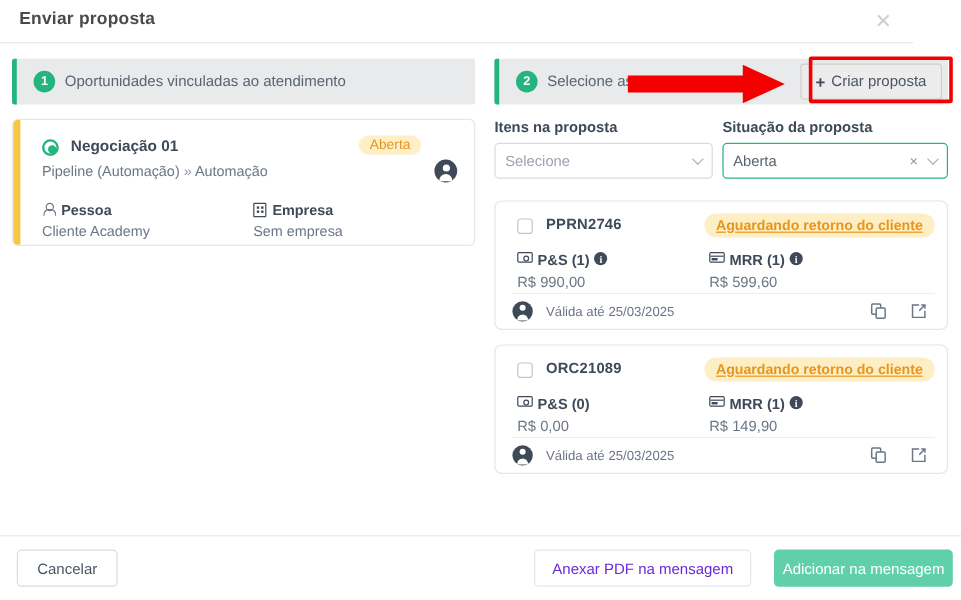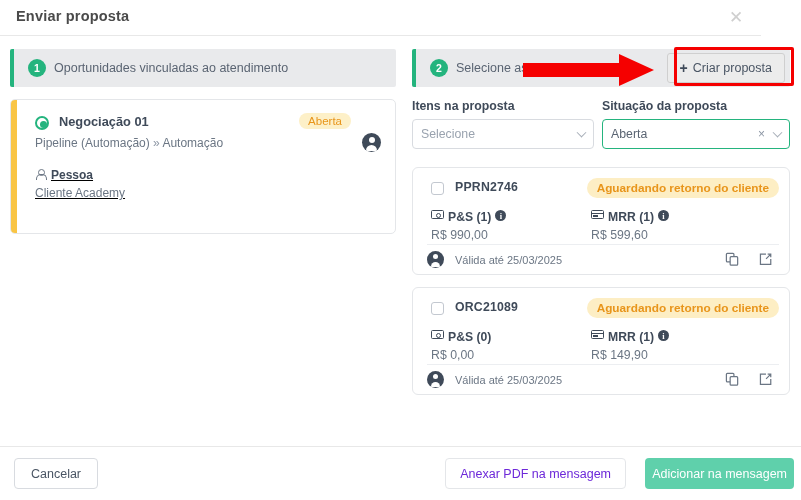--- a/index.html
+++ b/index.html
@@ -52,21 +52,21 @@
     position: absolute; right: 5px; top: 4px;
     height: 30px; padding: 0 12px; background: #ececec;
     border: 1px solid #cfcfcf; border-radius: 3px;
     font-size: 12.5px; color: #4a5564; cursor: pointer;
     display: flex; align-items: center; gap: 5px; font-family: inherit;
   }
   .btn-create .plus { font-weight: bold; font-size: 14px; color: #3f4a59; }
 
   
   .neg-card {
-    position: relative; margin-top: 12px; height: 135px; background: #fff;
+    position: relative; margin-top: 12px; height: 106px; background: #fff;
     border: 1px solid #e4e6e9; border-radius: 5px; overflow: hidden;
   }
   .neg-card::before {
     content: ""; position: absolute; left: 0; top: 0; bottom: 0; width: 6px;
     background: #f9c545;
   }
   .radio-on {
     position: absolute; left: 24px; top: 16px; width: 14px; height: 14px;
     border-radius: 50%; border: 2px solid #24b47e; background: #fff;
   }
@@ -94,21 +94,21 @@
   }
   .avatar-icon .head {
     width: 6px; height: 6px; border-radius: 50%; background: #fff;
     position: absolute; top: 3.5px;
   }
   .avatar-icon .body-sh {
     width: 11px; height: 6px; border-radius: 6px 6px 0 0; background: #fff;
     position: absolute; bottom: 1px;
   }
   .fieldset { position: absolute; top: 68px; font-size: 12px; }
-  .fs-pessoa  { left: 24px; text-decoration: underline; }
+  .fs-pessoa  { left: 24px; }
   .fs-empresa { left: 200px; }
   .fs-label {
     font-weight: bold; color: #3f4a59; font-size: 12px;
     display: flex; align-items: center; gap: 5px;
   }
   .fs-value { color: #6b7684; margin-top: 4px; font-size: 12px; }
 
   
   .selects { position: relative; margin-top: 12px; height: 56px; }
   .field { position: absolute; top: 0; }
@@ -144,21 +144,21 @@
     position: absolute; left: 18px; top: 14px; width: 13px; height: 13px;
     border: 1px solid #c3c8d0; border-radius: 3px; background: #fff; cursor: pointer;
   }
   .prop-code {
     position: absolute; left: 42px; top: 12px;
     font-size: 12.3px; font-weight: bold; color: #3f4a59; letter-spacing: .2px;
   }
   .badge-wait {
     position: absolute; right: 10px; top: 10px;
     background: #fdeec4; color: #e8951b; font-size: 11.8px; font-weight: bold;
-    padding: 3px 10px; border-radius: 11px; white-space: nowrap;
+    padding: 3px 10px; border-radius: 11px; white-space: nowrap; text-decoration: underline;
   }
   .money-block { position: absolute; top: 42px; font-size: 12.2px; }
   .mb-left  { left: 18px; }
   .mb-right { left: 178px; }
   .mb-title {
     font-weight: bold; color: #3f4a59; display: flex; align-items: flex-start; gap: 4px;
   }
   .mb-val { color: #6b7684; margin-top: 4px; font-size: 12.3px; }
   .info-dot {
     width: 11px; height: 11px; border-radius: 50%; background: #3f4a59; color: #fff;
@@ -272,20 +272,27 @@
         </div>
 
         <div class="fieldset fs-pessoa">
           <div class="fs-label">
             <span class="icon-person-sm"></span>
             <span>Pessoa</span>
           </div>
           <div class="fs-value">Cliente Academy</div>
         </div>
 
+        <div class="fieldset fs-empresa">
+          <div class="fs-label">
+            <span class="icon-building"></span>
+            <span>Empresa</span>
+          </div>
+          <div class="fs-value">Sem empresa</div>
+        </div>
       </div>
     </div>
 
     <div class="col-right">
 
       <div class="step-bar">
         <div class="step-num">2</div>
         <div class="step-label">Selecione as propostas</div>
         <button class="btn-create">
           <span class="plus">+</span>

